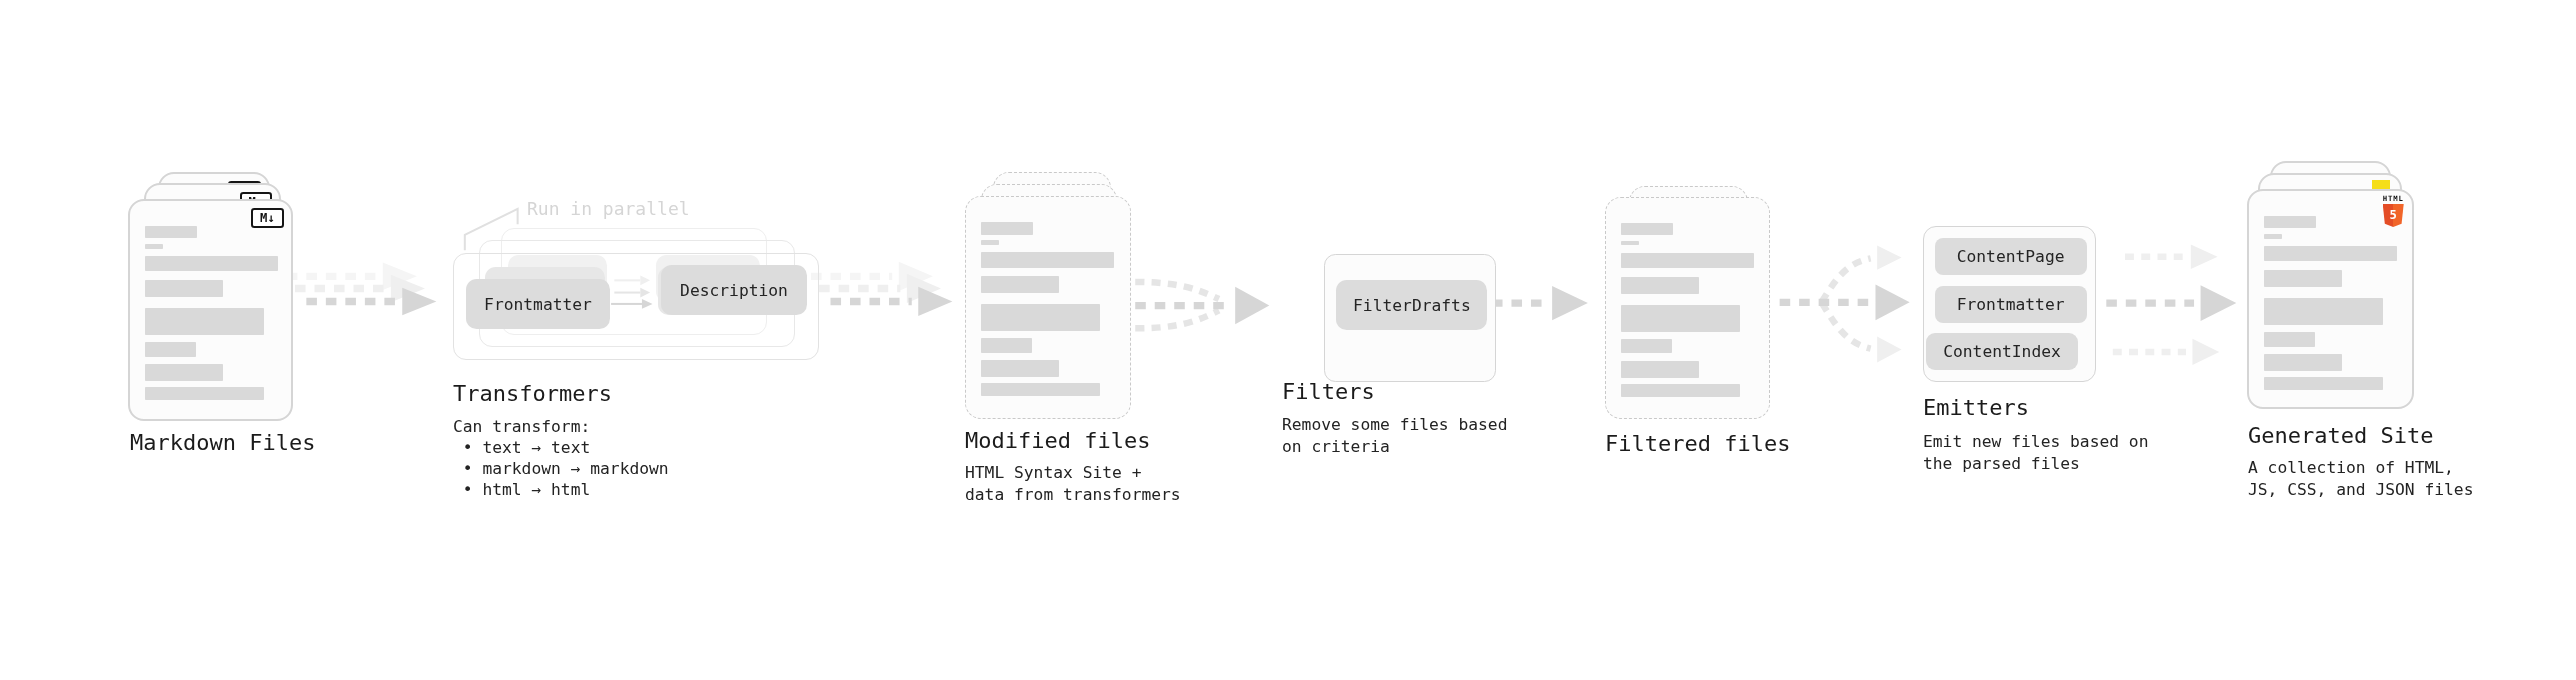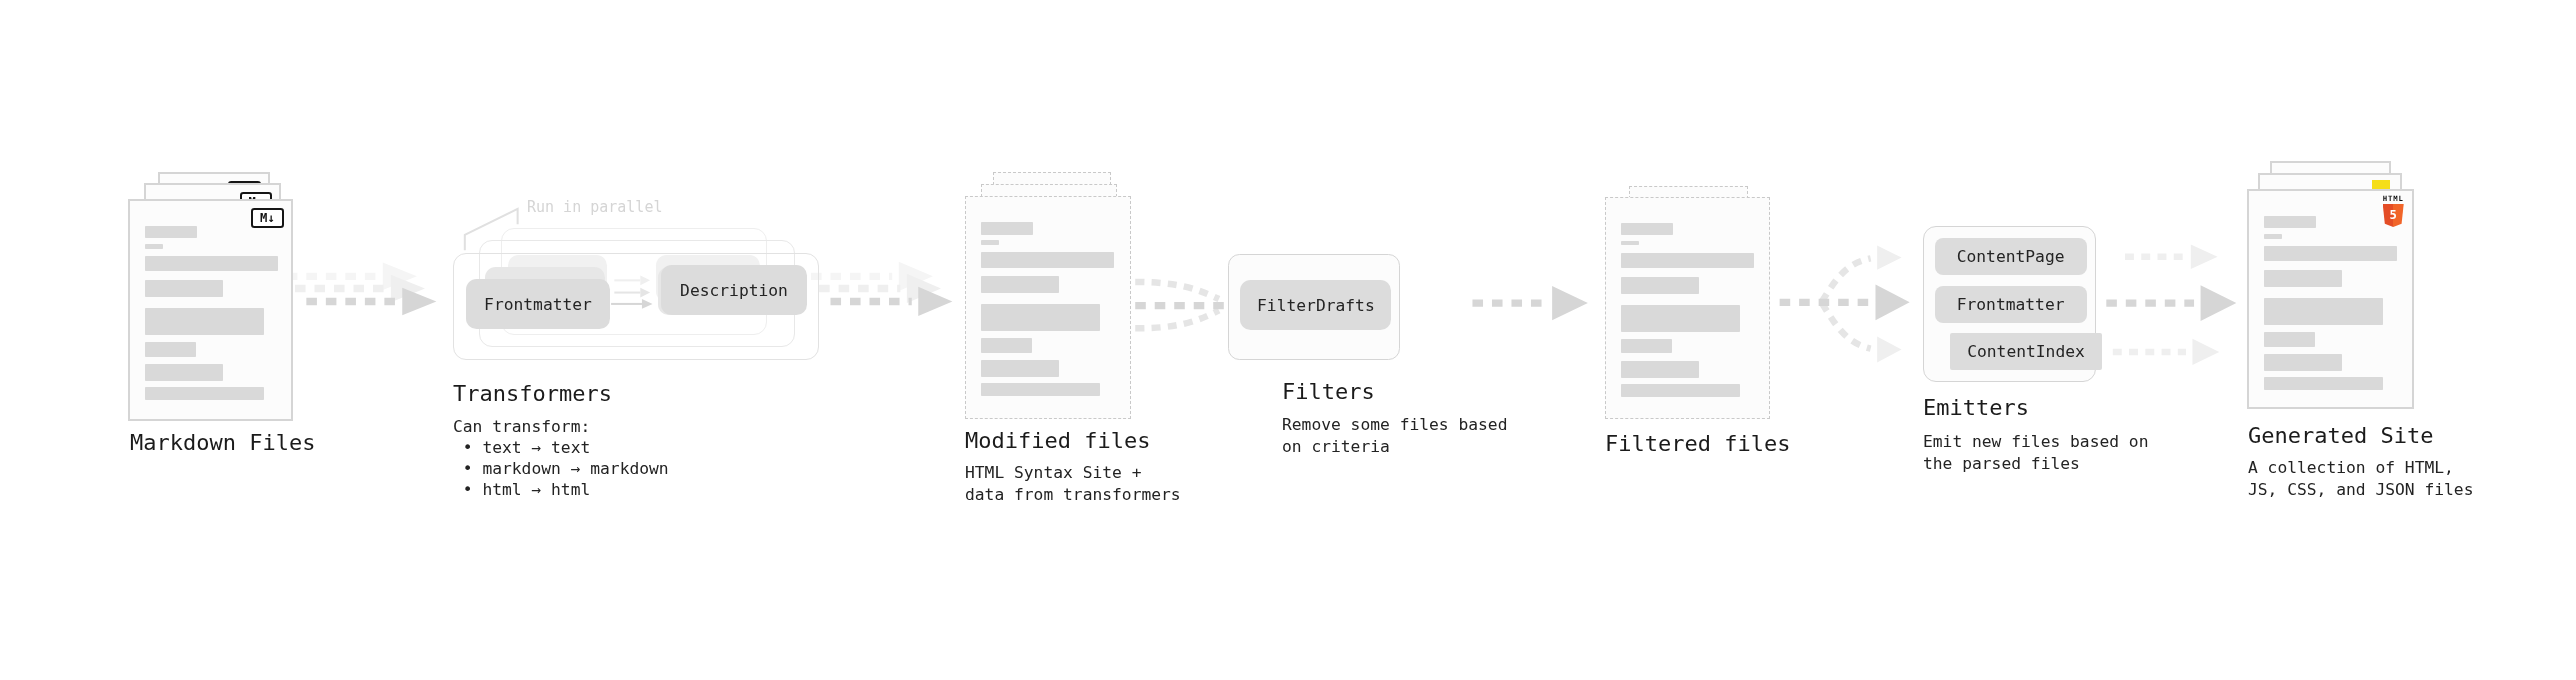--- a/index.html
+++ b/index.html
@@ -5,21 +5,21 @@
   html,body{margin:0;padding:0;}
   body{
     width:2576px;height:681px;
     background:var(--canvas-bg,#ffffff);
     font-family:"DejaVu Sans Mono","Liberation Mono",monospace;
   }
   #canvas{position:relative;width:2576px;height:681px;overflow:hidden;background:var(--canvas-bg,#ffffff);}
   .arrows{position:absolute;left:0;top:0;}
   .stack,.doc,.tbox,.obox,.pill,.title,.body,.note,.bodyline{position:absolute;box-sizing:border-box;}
   .stack{background:transparent;}
-  .doc{border:2px solid var(--card-border,#d5d5d5);border-radius:0;background:var(--card-fill,#fcfcfc);padding-left:33px;}
+  .doc{border:2px solid var(--card-border,#d5d5d5);border-radius:16px;background:var(--card-fill,#fcfcfc);padding-left:33px;}
   .doc.dashed{border:1.6px dashed var(--card-border-dashed,#c9c9c9);}
   .ln{position:absolute;left:14.6px;background:var(--skeleton-line,#d9d9d9);display:block;border-radius:0.8px;}
   .l1{top:25px;width:52px;height:12.2px;}
   .l2{top:43px;width:18px;height:4.9px;}
   .l3{top:55px;width:133px;height:15.4px;}
   .l4{top:79px;width:78px;height:17px;}
   .l5{top:107px;width:119px;height:27px;}
   .l6{top:141px;width:51px;height:14.6px;}
   .l7{top:163px;width:78px;height:17px;}
   .l8{top:186px;width:119px;height:13px;}
@@ -36,21 +36,21 @@
     border-radius:10.6px;background:var(--pill-bg,#dcdcdc);
     display:flex;align-items:center;justify-content:center;
     font-size:16.3px;color:#242424;white-space:pre;
   }
   .pill.back1{background:var(--pill-bg-mid,#e7e7e7);}
   .pill.back2{background:var(--pill-bg-back,#f1f1f1);}
   .title{font-size:22px;color:var(--text-primary,#1b1b1b);white-space:pre;line-height:1.2;}
   .body{font-size:16.3px;color:#232323;}
   .bodyline{position:static;display:block;white-space:pre;line-height:22px;}
   .bodyline.tight{line-height:21px;}
-  .note{font-size:15px;color:var(--note-gray,#d5d5d5);white-space:pre;}
+  .note{font-size:18px;color:var(--note-gray,#d5d5d5);white-space:pre;}
   .html5-badge{position:absolute;top:4.1px;right:7.3px;width:23px;text-align:center;}
   .h5-word{font-size:7.3px;font-weight:700;letter-spacing:0.8px;color:#111;line-height:8.1px;}
   .h5-shield{
     margin:0.8px auto 0;width:21px;height:23px;
     background:linear-gradient(90deg,var(--html5-orange,#e44d26) 50%,var(--html5-orange-light,#f16529) 50%);
     clip-path:polygon(0 0,100% 0,90% 86%,50% 100%,10% 86%);
     display:flex;align-items:center;justify-content:center;color:#fff;font-size:12.2px;font-weight:700;
   }
   .js-badge{position:absolute;top:4.9px;right:10.6px;width:18px;height:16.3px;background:var(--js-yellow,#f5de19);}
   .css-badge{position:absolute;top:4.1px;right:7.3px;width:18px;text-align:center;}
@@ -201,21 +201,21 @@
       <i class="ln l7"></i>
       <i class="ln l8"></i>
     </div>
   </div>
   <div class="title" style="left:965px;top:428px">Modified files</div>
   <div class="body" style="left:965px;top:462px">
     <span class="bodyline">HTML Syntax Site +</span>
     <span class="bodyline">data from transformers</span>
   </div>
 
-  <div class="obox" style="left:1228px;top:254px;width:172px;height:106px">
+  <div class="obox" style="left:1324px;top:254px;width:172px;height:128px">
     <div class="pill" style="left:11.4px;top:25px;width:151px;height:50px">FilterDrafts</div>
   </div>
   <div class="title" style="left:1282px;top:379px">Filters</div>
   <div class="body" style="left:1282px;top:414px">
     <span class="bodyline">Remove some files based</span>
     <span class="bodyline">on criteria</span>
   </div>
 
   <div class="stack" style="left:1605px;top:186px;width:179px;height:240px">
     <div class="doc dashed" style="left:24.4px;top:0;width:119px;height:222px"></div>
@@ -228,21 +228,21 @@
       <i class="ln l6"></i>
       <i class="ln l7"></i>
       <i class="ln l8"></i>
     </div>
   </div>
   <div class="title" style="left:1605px;top:431px">Filtered files</div>
 
   <div class="obox" style="left:1923px;top:226px;width:173px;height:156px;border-radius:13px">
     <div class="pill" style="left:10.6px;top:11.4px;width:152px;height:37px;border-radius:8.1px">ContentPage</div>
     <div class="pill" style="left:10.6px;top:59px;width:152px;height:37px;border-radius:8.1px">Frontmatter</div>
-    <div class="pill" style="left:26px;top:106px;width:152px;height:37px;border-radius:2px">ContentIndex</div>
+    <div class="pill" style="left:2px;top:106px;width:152px;height:37px;border-radius:9px">ContentIndex</div>
   </div>
   <div class="title" style="left:1923px;top:395px">Emitters</div>
   <div class="body" style="left:1923px;top:431px">
     <span class="bodyline">Emit new files based on</span>
     <span class="bodyline">the parsed files</span>
   </div>
 
   <div class="stack" style="left:2247px;top:161px;width:175px;height:252px">
     <div class="doc" style="left:23px;top:0;width:121px;height:220px">
       <span class="css-badge">

